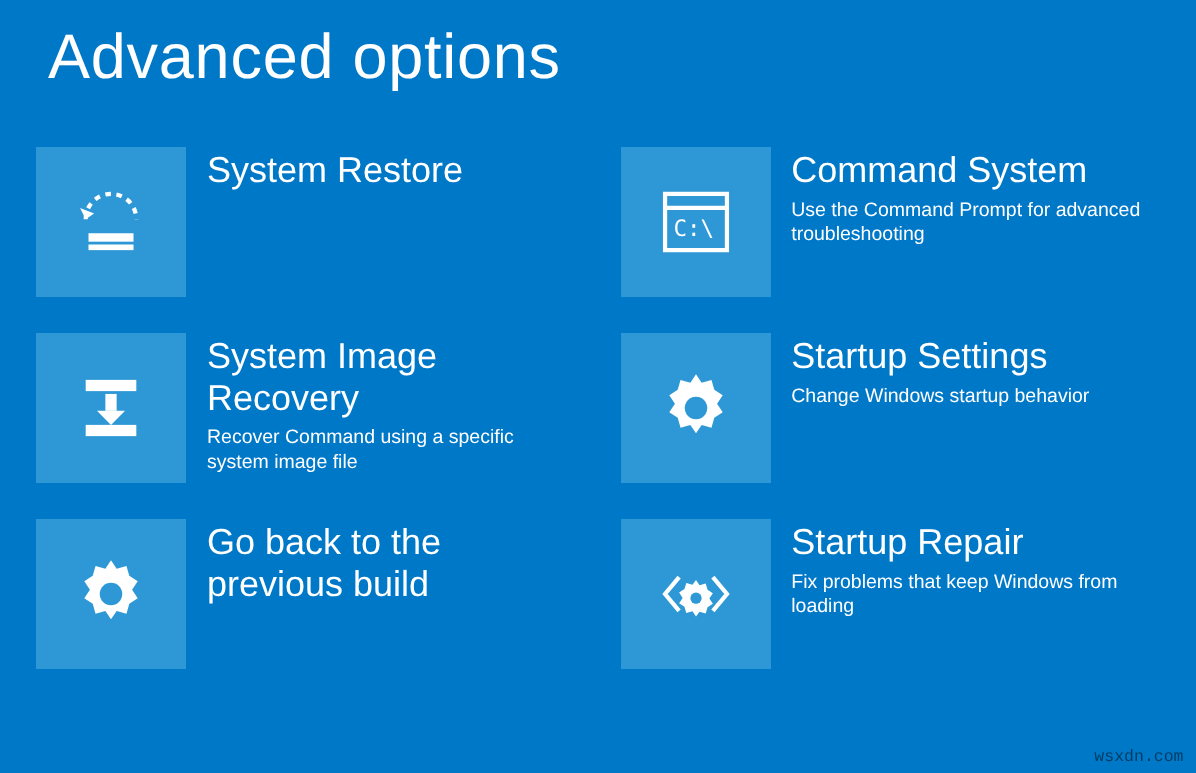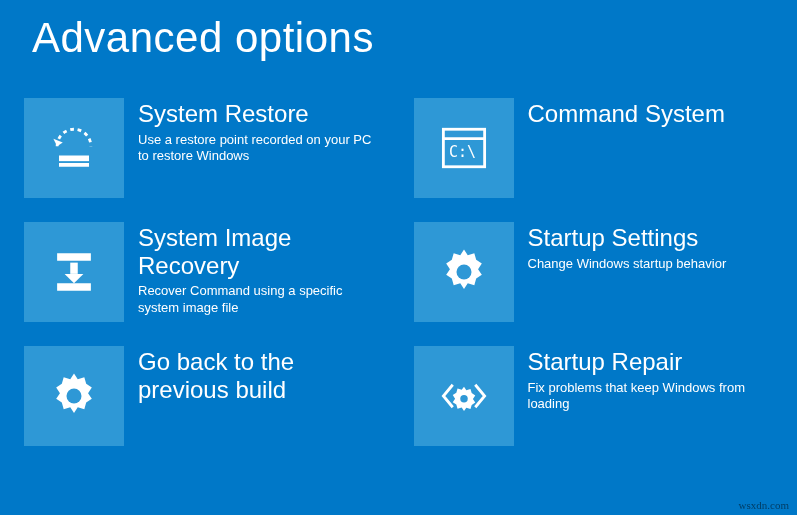--- a/index.html
+++ b/index.html
@@ -54,21 +54,21 @@
     color: #ffffff;
     line-height: 1.3;
     max-width: 250px;
   }
   .watermark {
     position: absolute;
     bottom: 4px;
     right: 8px;
     font-size: 11px;
     color: rgba(0,0,0,0.5);
-    font-family: Liberation Serif, serif;
+    font-family: Liberation Mono, monospace;
     text-align: center;
   }
 </style>
 </head>
 <body>
 
 <div class="title">Advanced options</div>
 
 <div class="grid">
 
@@ -76,34 +76,34 @@
     <div class="icon-box">
       <svg viewBox="0 0 64 64" fill="none" stroke="#ffffff" stroke-width="3">
         <path d="M14 30 A18 18 0 0 1 50 30" stroke-dasharray="4 4"></path>
         <polygon points="14,30 10,22 20,26" fill="#ffffff" stroke="none"></polygon>
         <rect x="16" y="40" width="32" height="6" fill="#ffffff" stroke="none"></rect>
         <rect x="16" y="48" width="32" height="4" fill="#ffffff" stroke="none"></rect>
       </svg>
     </div>
     <div class="text-col">
       <div class="tile-title">System Restore</div>
-      <div class="tile-desc">Use a restore point recorded on your PC to restore Windows</div>
     </div>
   </div>
 
   <div class="tile">
     <div class="icon-box">
       <svg viewBox="0 0 64 64" fill="none" stroke="#ffffff" stroke-width="3">
         <rect x="10" y="12" width="44" height="40"></rect>
         <line x1="10" y1="22" x2="54" y2="22"></line>
         <text x="16" y="42" font-size="16" font-family="Consolas,monospace" fill="#ffffff" stroke="none">C:\</text>
       </svg>
     </div>
     <div class="text-col">
       <div class="tile-title">Command System</div>
+      <div class="tile-desc">Use the Command Prompt for advanced troubleshooting</div>
     </div>
   </div>
 
   <div class="tile">
     <div class="icon-box">
       <svg viewBox="0 0 64 64" fill="#ffffff">
         <rect x="14" y="12" width="36" height="8"></rect>
         <rect x="14" y="44" width="36" height="8"></rect>
         <rect x="28" y="22" width="8" height="12"></rect>
         <polygon points="22,34 42,34 32,44"></polygon>

